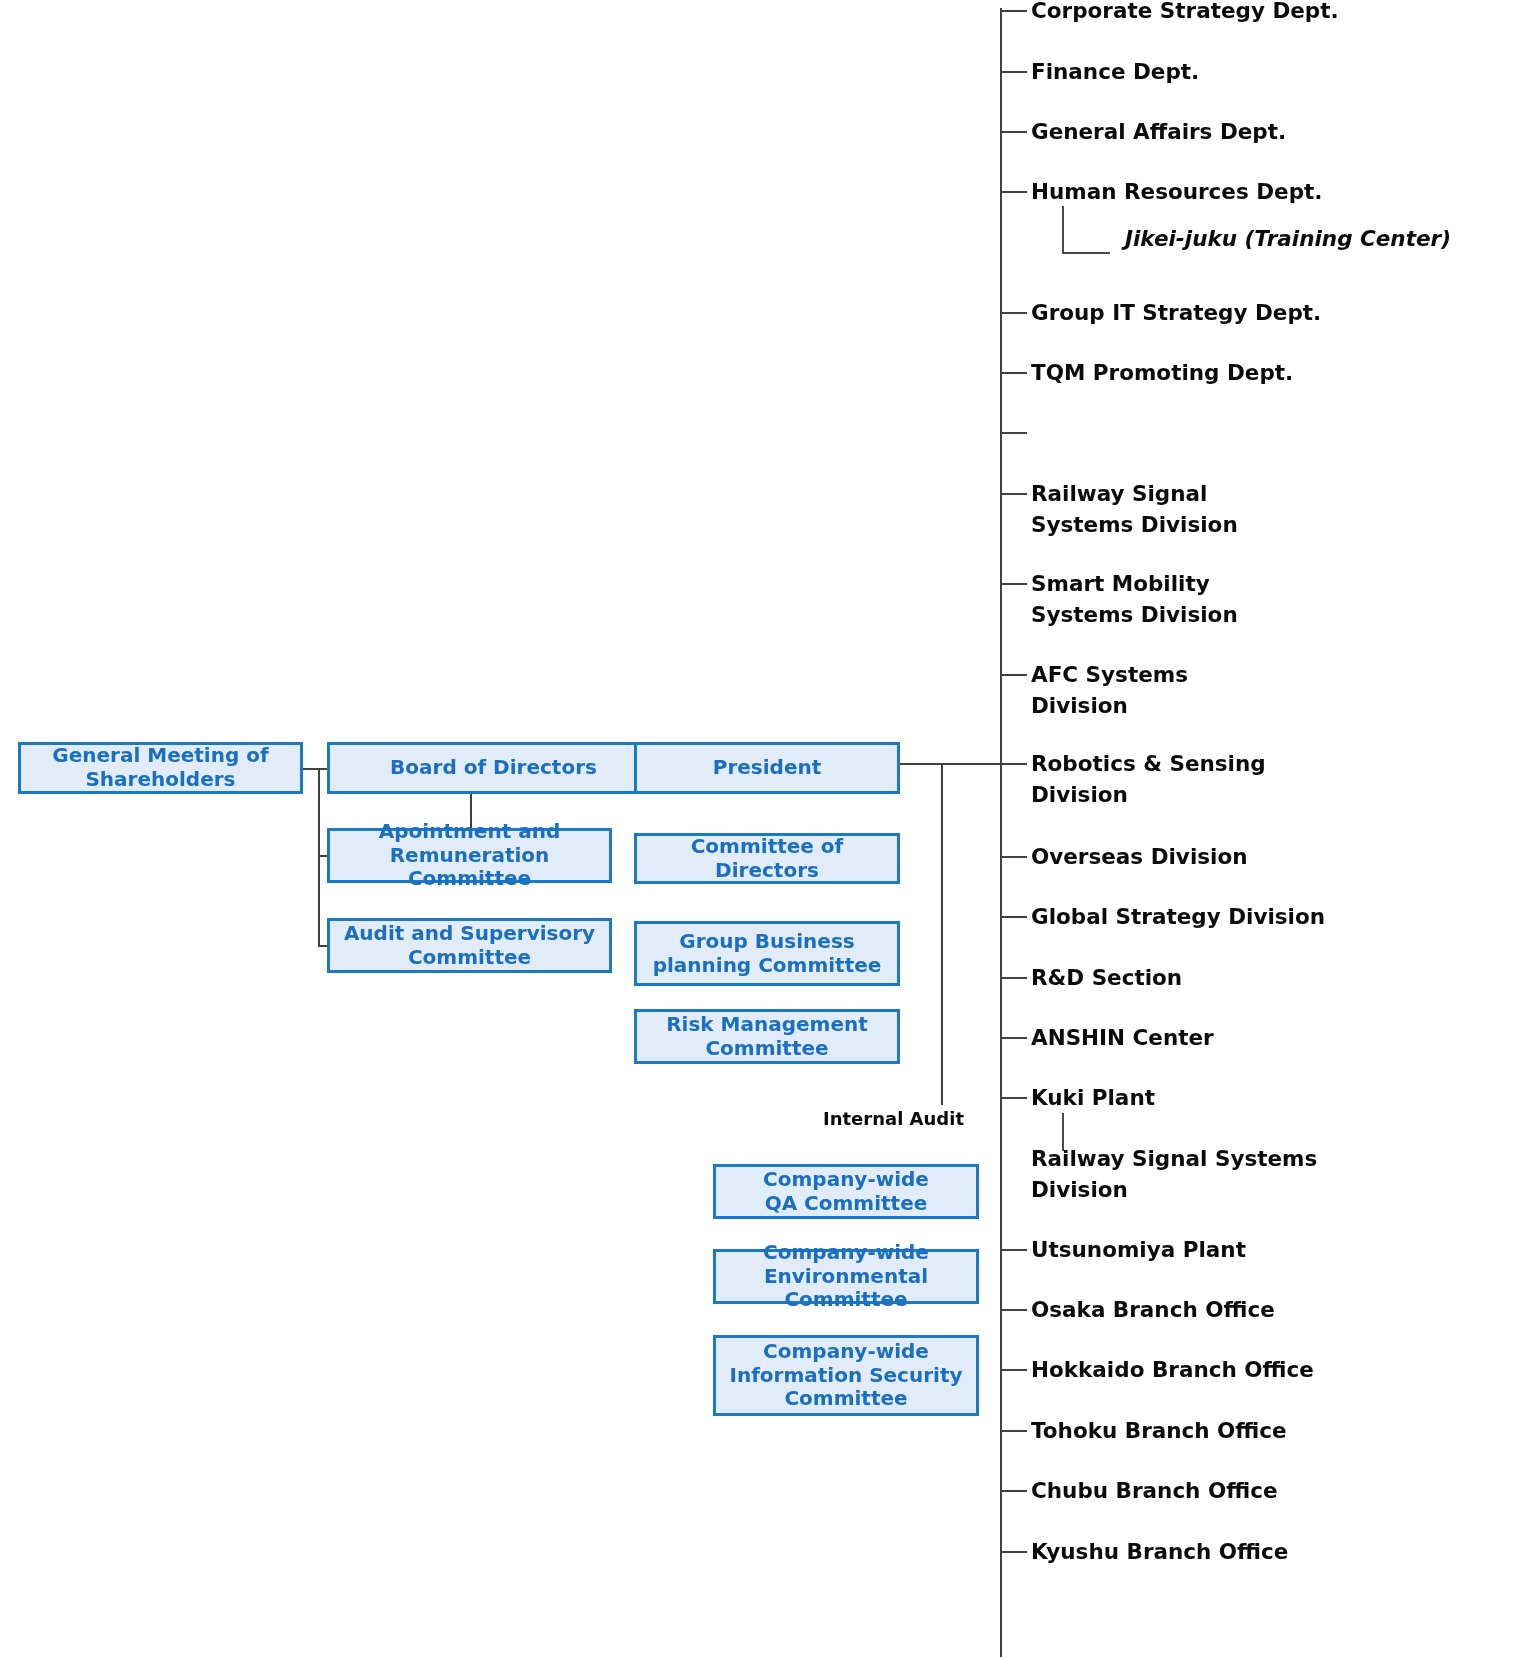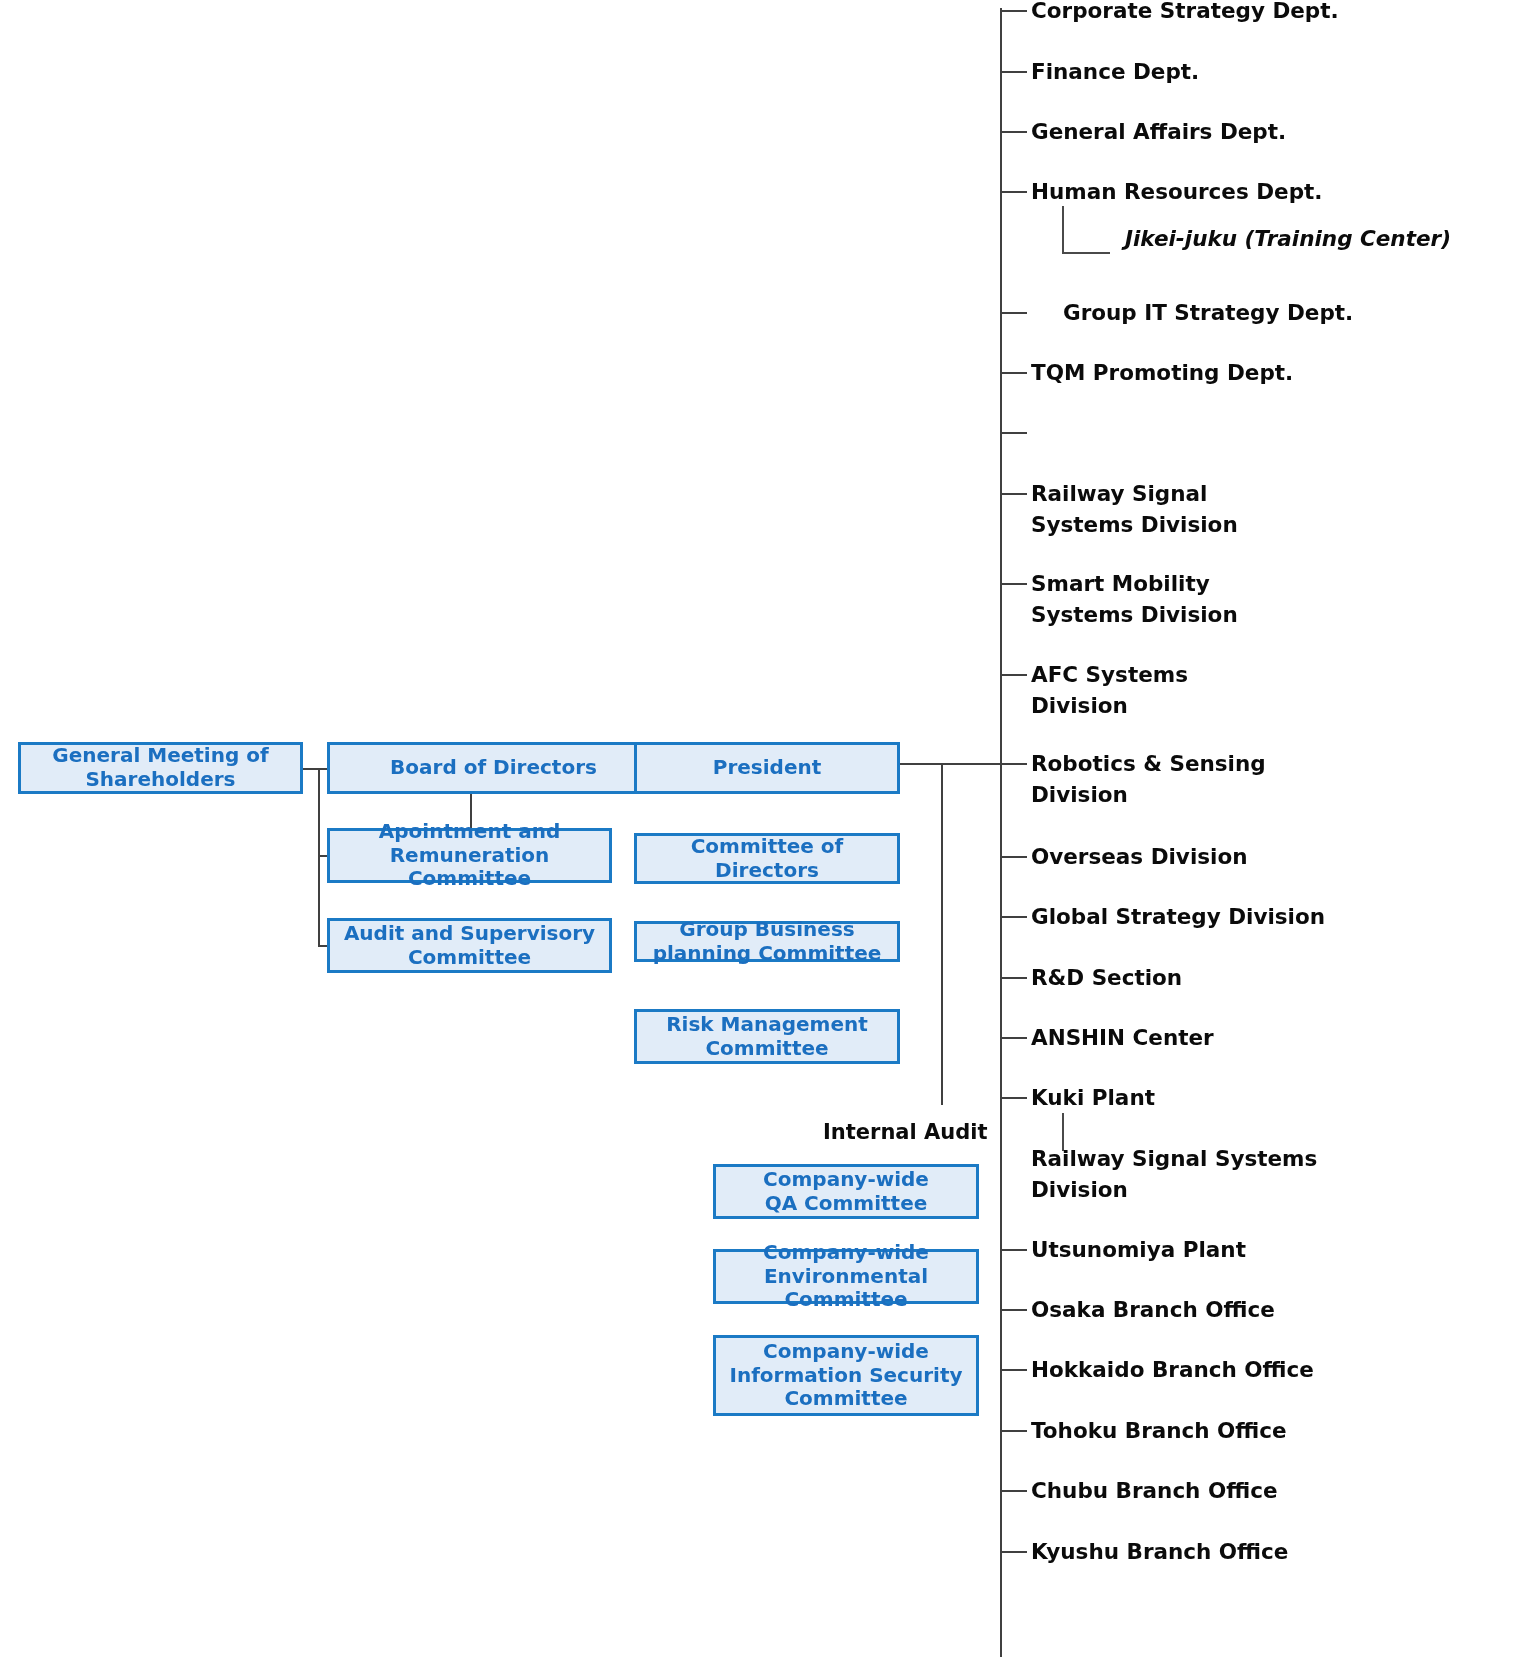--- a/index.html
+++ b/index.html
@@ -37,21 +37,21 @@
   
   .leaf {
     position: absolute;
     color: #0b0b0b;
     font-weight: bold;
     font-size: 21.5px;
     line-height: 1.42;
     white-space: pre-line;
     text-align: left;
   }
-  .leaf.plainlabel { font-size: 21px; margin-top: 12px; }
+  .leaf.plainlabel { font-size: 18px; }
 
   
   .v { position: absolute; width: 0; border-left: 2px solid #404040; }
   .h { position: absolute; height: 0; border-top: 2px solid #404040; }
   .v-thin { position: absolute; width: 0; border-left: 2px solid #4a4a4a; }
   .h-thin { position: absolute; height: 0; border-top: 2px solid #4a4a4a; }
 </style>
 </head>
 <body>
 
@@ -69,21 +69,21 @@
   <div class="leaf" style="left:1031px; top:117px;">General Affairs Dept.</div>
 
   <div class="h" style="left:1000px; top:191px; width:27px;"></div>
   <div class="leaf" style="left:1031px; top:177px;">Human Resources Dept.</div>
 
   <div class="v-thin" style="left:1062px; top:206px; height:46px;"></div>
   <div class="h-thin" style="left:1062px; top:252px; width:48px;"></div>
   <div class="leaf" style="left:1125px; top:224px;font-style:italic;">Jikei-juku (Training Center)</div>
 
   <div class="h" style="left:1000px; top:312px; width:27px;"></div>
-  <div class="leaf" style="left:1031px; top:298px;margin-left:32px;">Group IT Strategy Dept.</div>
+  <div class="leaf" style="left:1031px; top:298px;">Group IT Strategy Dept.</div>
 
   <div class="h" style="left:1000px; top:372px; width:27px;"></div>
   <div class="leaf" style="left:1031px; top:358px;">TQM Promoting Dept.</div>
 
   <div class="h" style="left:1000px; top:432px; width:27px;"></div>
 
   <div class="h" style="left:1000px; top:493px; width:27px;"></div>
   <div class="leaf" style="left:1031px; top:479px;">Railway Signal
 Systems Division</div>
 
@@ -173,21 +173,21 @@
 
   <div class="box" style="left:327px; top:918px; width:285px; height:55px;">
     <span>Audit and Supervisory
 Committee</span>
   </div>
 
   <div class="box" style="left:634px; top:833px; width:266px; height:51px;">
     <span>Committee  of  Directors</span>
   </div>
 
-  <div class="box" style="left:634px; top:921px; width:266px; height:41px;">
+  <div class="box" style="left:634px; top:921px; width:266px; height:65px;">
     <span>Group Business
 planning Committee</span>
   </div>
 
   <div class="box" style="left:634px; top:1009px; width:266px; height:55px;">
     <span>Risk Management
 Committee</span>
   </div>
 
   <div class="box" style="left:713px; top:1164px; width:266px; height:55px;">

